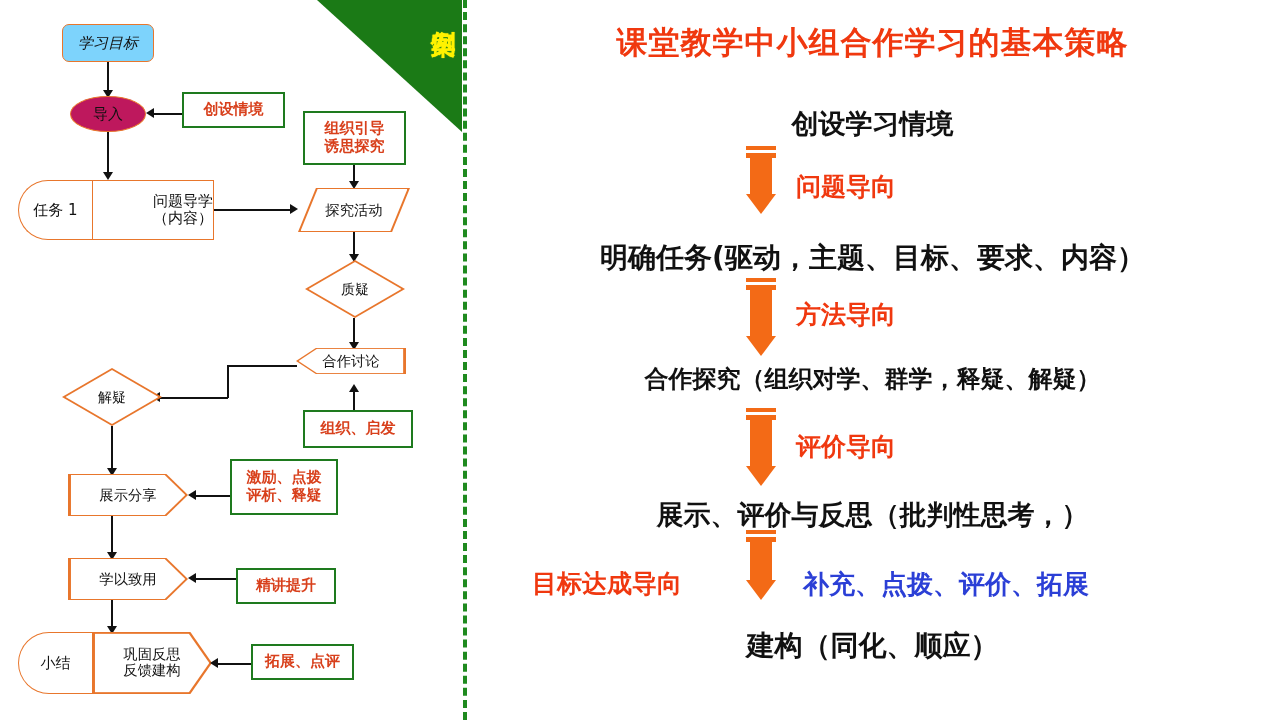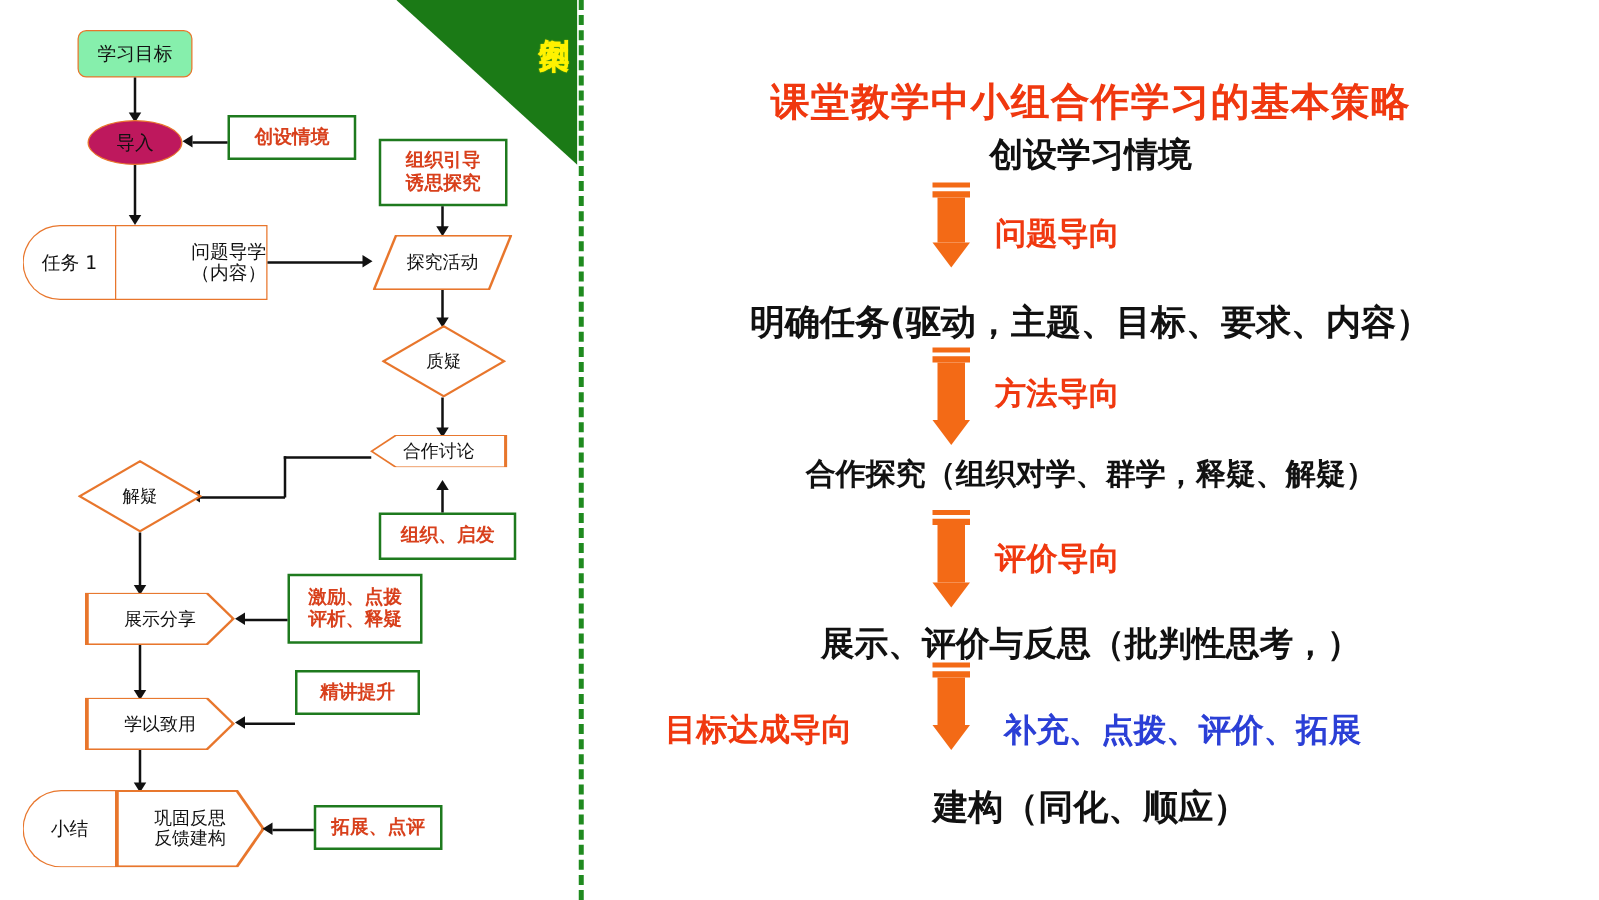--- a/index.html
+++ b/index.html
@@ -29,21 +29,21 @@
     font-family:"DejaVu Sans",sans-serif;
     text-shadow:0 0 1px #FFF200;
   }
 
   
   .node{position:absolute;box-sizing:border-box;display:flex;align-items:center;
         justify-content:center;text-align:center;color:#111;
         font-family:"DejaVu Sans","Liberation Sans",sans-serif;
         font-size:15px;line-height:1.12;white-space:pre-line;}
   .orange-line{border:1.6px solid #E8762C;}
-  .n-rounded{border-radius:7px;background:#86efac;}
+  .n-rounded{border-radius:7px;background:#7dd3fc;font-style:italic;}
   .n-ellipse{border-radius:50%;background:#be185d;}
 
   .n-poly{background:#E8762C;}
   .n-poly .inner{background:#fff;width:100%;height:100%;display:flex;
                  align-items:center;justify-content:center;text-align:center;
                  white-space:pre-line;font-size:15px;line-height:1.12;color:#111;}
 
   
   .para{clip-path:polygon(16% 0,100% 0,84% 100%,0 100%);}
   .para .inner{clip-path:polygon(16% 0,100% 0,84% 100%,0 100%);
@@ -88,21 +88,21 @@
            border-bottom:5px solid transparent;border-right:8px solid #111;}
   .arrow-r{position:absolute;width:0;height:0;border-top:5px solid transparent;
            border-bottom:5px solid transparent;border-left:8px solid #111;}
   .arrow-u{position:absolute;width:0;height:0;border-left:5px solid transparent;
            border-right:5px solid transparent;border-bottom:8px solid #111;}
 
   
   .right-panel{position:absolute;left:466px;top:0;width:813px;height:720px;}
   .r-title{position:absolute;top:22px;left:0;width:813px;text-align:center;
            color:#F0380F;font-weight:bold;font-size:31px;letter-spacing:1px;
-           font-family:"DejaVu Sans",sans-serif;margin-top:39px;}
+           font-family:"DejaVu Sans",sans-serif;}
   .r-step{position:absolute;color:#111;font-weight:bold;
           font-family:"DejaVu Sans",sans-serif;white-space:nowrap;}
   .r-label{position:absolute;font-weight:bold;
            font-family:"DejaVu Sans",sans-serif;white-space:nowrap;}
   .big-arrow{position:absolute;width:30px;}
   .big-arrow .cap1{width:30px;height:4px;background:#F36A16;}
   .big-arrow .gap{height:3px;}
   .big-arrow .cap2{width:30px;height:5px;background:#F36A16;}
   .big-arrow .shaft{width:22px;background:#F36A16;margin:0 auto;}
   .big-arrow .head{width:0;height:0;margin:0 auto;
@@ -219,21 +219,21 @@
 
     <div class="vline" style="left:111px;top:516px;height:38px;"></div>
     <div class="arrow-d" style="left:107px;top:552px;"></div>
 
     <div class="node n-poly rpent" style="left:68px;top:558px;width:120px;height:42px;">
       <div class="inner">
         <span>学以致用</span>
       </div>
     </div>
 
-    <div class="green-box" style="left:236px;top:536px;width:100px;height:36px;">
+    <div class="green-box" style="left:236px;top:568px;width:100px;height:36px;">
       <span>精讲提升</span>
     </div>
     <div class="hline" style="left:196px;top:578px;width:40px;"></div>
     <div class="arrow-l" style="left:188px;top:573px;"></div>
 
     <div class="vline" style="left:111px;top:600px;height:28px;"></div>
     <div class="arrow-d" style="left:107px;top:626px;"></div>
 
     <div class="cap-left" style="left:18px;top:632px;width:74px;height:62px;">
       <span>小结</span>

